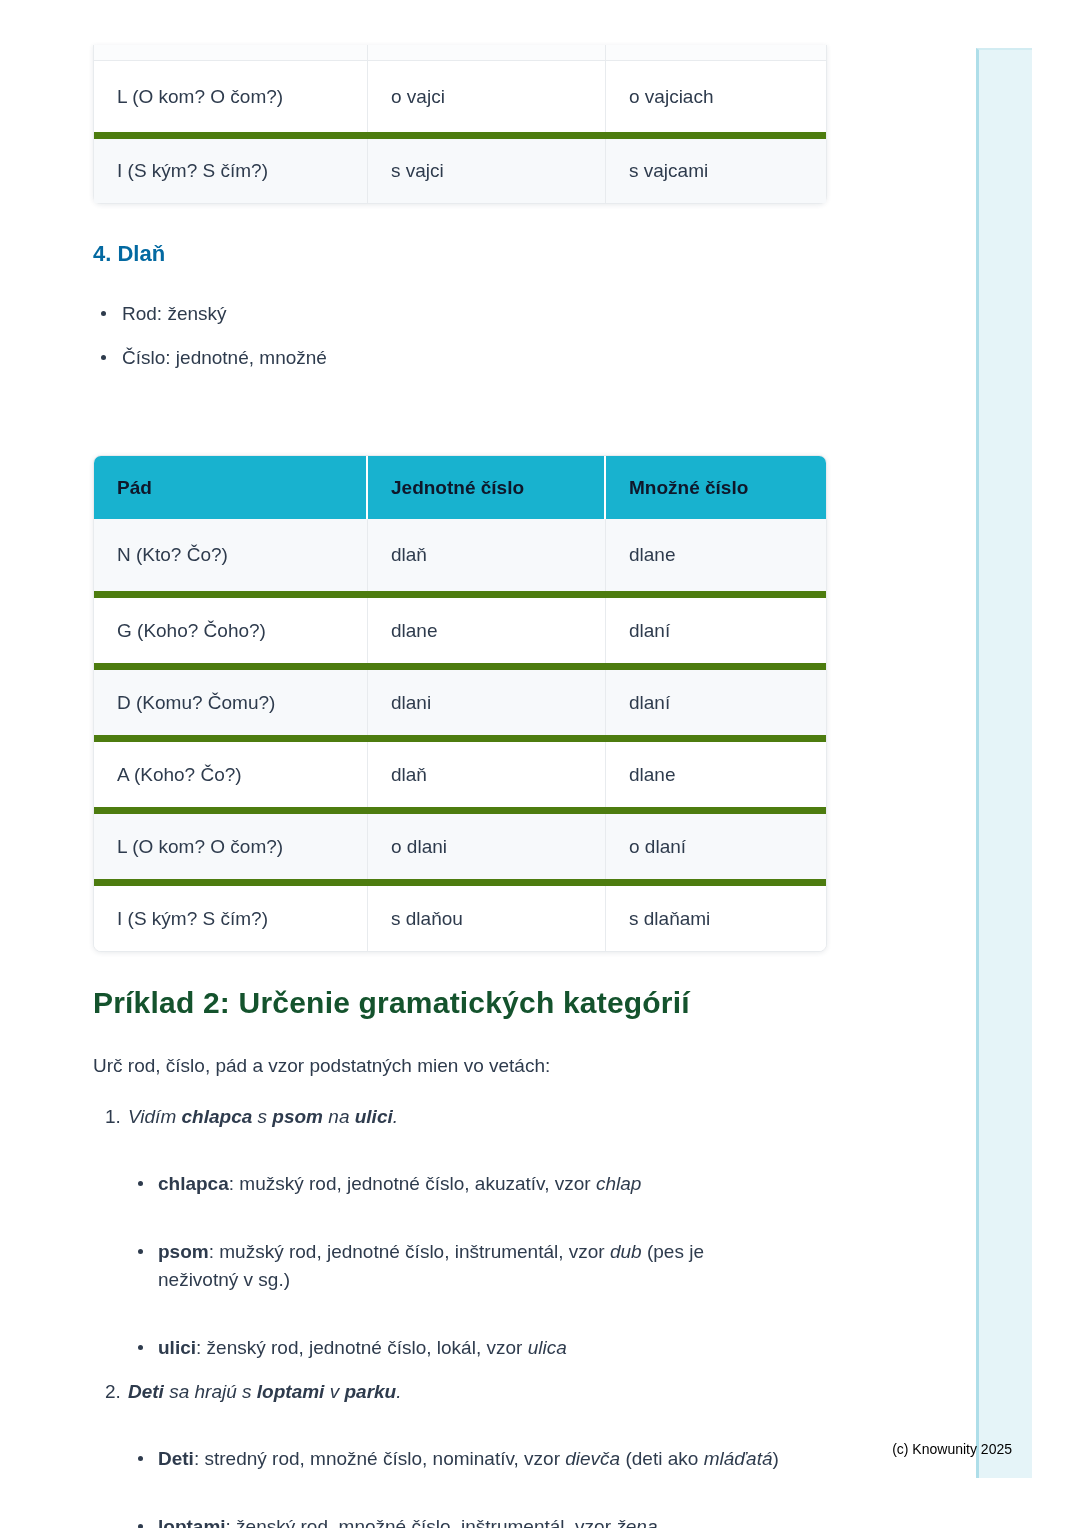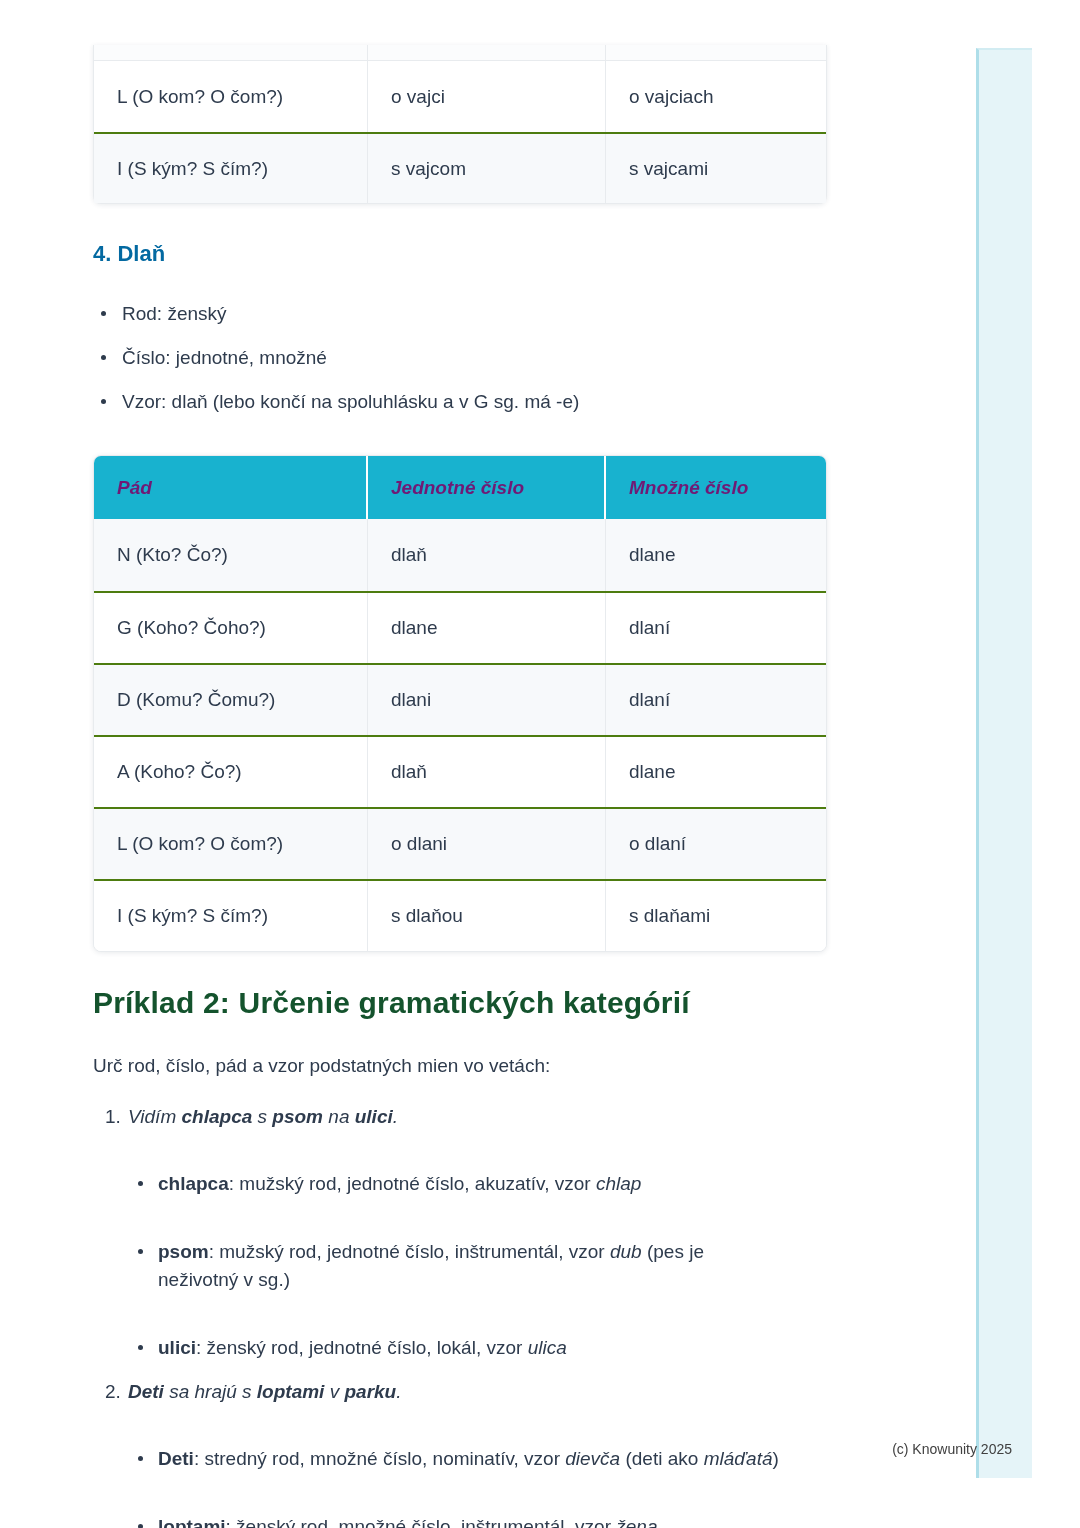--- a/index.html
+++ b/index.html
@@ -21,26 +21,26 @@
   .cell, .hcell { display:flex; align-items:center; padding-left:23px; font-size:19px; }
   .c1 { width:274px; } .c2 { width:238px; } .c3 { flex:1; }
 
   .cutrow { height:16px; background:#fbfcfd; border-bottom:1px solid #e8ebee; }
   .cutrow .cell { border-right:1px solid #e8ebee; height:100%; }
   .cutrow .cell:last-child { border-right:none; }
 
   .trow { height:72px; background:#ffffff; }
   .tbl-cut .trow { height:71px; }
   .trow.alt { background:#f7f9fb; }
-  .trow + .trow { border-top:2px solid #4d7c0f; }
+  .trow + .trow { border-top:7px solid #4d7c0f; }
   .trow .cell { border-right:1px solid #e8ebee; }
   .trow .cell:last-child { border-right:none; }
 
   .thead { height:63px; background:#18b2cf; }
-  .hcell { color:#701a75; font-weight:700;font-style:italic; }
+  .hcell { color:#0f172a; font-weight:700; }
   .hcell.c1, .hcell.c2 { border-right:2px solid #ffffff; }
 
   
   #h-dlan { position:absolute; left:93px; top:241px; font-size:22px; font-weight:700; color:#0369a1; }
 
   #dlan-bullets { position:absolute; left:93px; top:300px; width:734px; list-style:none; }
   #dlan-bullets li { position:relative; padding-left:29px; font-size:19px; line-height:27px;
                      margin-bottom:17px; }
   #dlan-bullets li .dot, .sub .dot {
       position:absolute; left:8px; top:11px; width:5px; height:5px;
@@ -57,52 +57,51 @@
   .sentence { font-size:19px; line-height:27px; margin-bottom:13px; font-style:italic; }
   .subs { list-style:none; width:660px; }
   .sub { position:relative; padding-left:30px; font-size:19px; line-height:28px;
          margin-bottom:16px;margin-top:40px; }
   .sub .dot { left:10px; }
 
   
   #right-bar { position:absolute; left:976px; top:48px; width:56px; height:1430px;
                background:#e5f4f8; border-left:3px solid #aedee9; border-top:2px solid #d2ecf2;
                z-index:1; }
-  #footer { position:absolute; right:68px; top:1441px; font-size:14px; color:#404040; z-index:2; }
+  #footer { position:absolute; right:68px; top:1441px; font-size:14px; color:#000000; z-index:2; }
 </style>
 </head>
 <body>
 
 <div class="page">
 
   <div class="tbl tbl-cut">
     <div class="cutrow">
       <div class="cell c1"></div>
       <div class="cell c2"></div>
       <div class="cell c3"></div>
     </div>
     <div id="vajce-rows">
         <div class="trow">
           <div class="cell c1">L (O kom? O čom?)</div>
           <div class="cell c2">o vajci</div>
           <div class="cell c3">o vajciach</div>
         </div>
         <div class="trow alt">
           <div class="cell c1">I (S kým? S čím?)</div>
-          <div class="cell c2">s vajcom</div>
+          <div class="cell c2">s vajci</div>
           <div class="cell c3">s vajcami</div>
         </div>
       </div>
   </div>
 
   <h2 id="h-dlan">4. Dlaň</h2>
   <ul id="dlan-bullets">
       <li><span class="dot"></span><span>Rod: ženský</span></li>
       <li><span class="dot"></span><span>Číslo: jednotné, množné</span></li>
-      <li><span class="dot"></span><span>Vzor: dlaň (lebo končí na spoluhlásku a v G sg. má -e)</span></li>
     </ul>
 
   <div class="tbl tbl-main">
     <div class="thead">
       <div class="hcell c1">Pád</div>
       <div class="hcell c2">Jednotné číslo</div>
       <div class="hcell c3">Množné číslo</div>
     </div>
     <div id="dlan-rows">
         <div class="trow alt">

